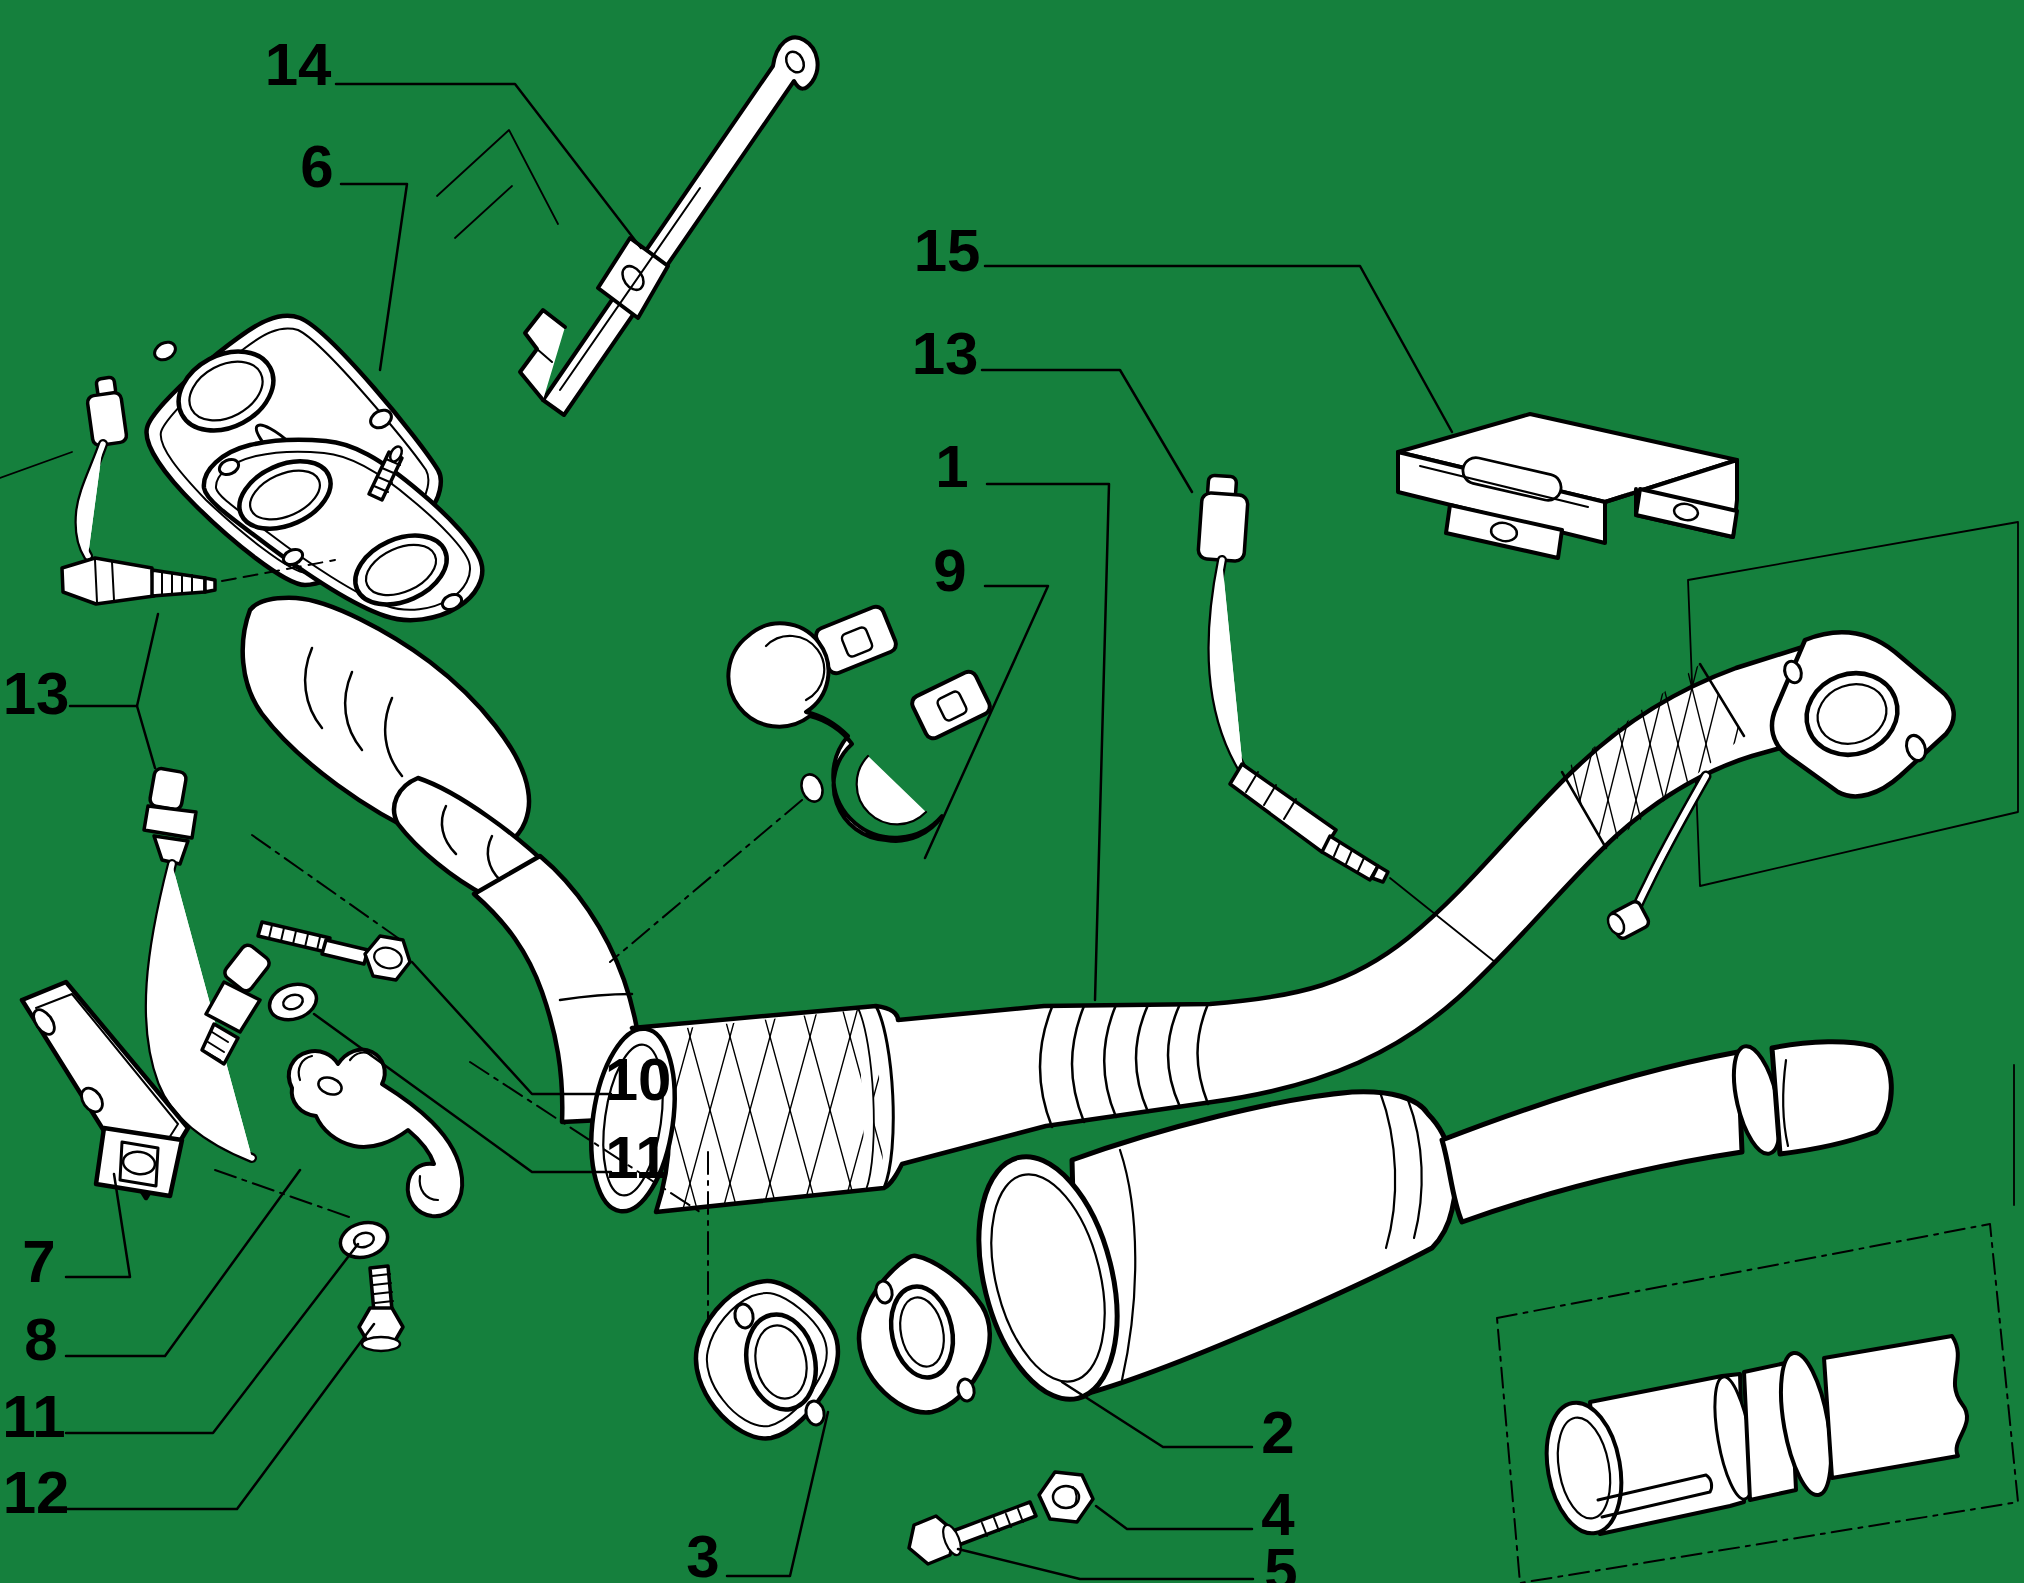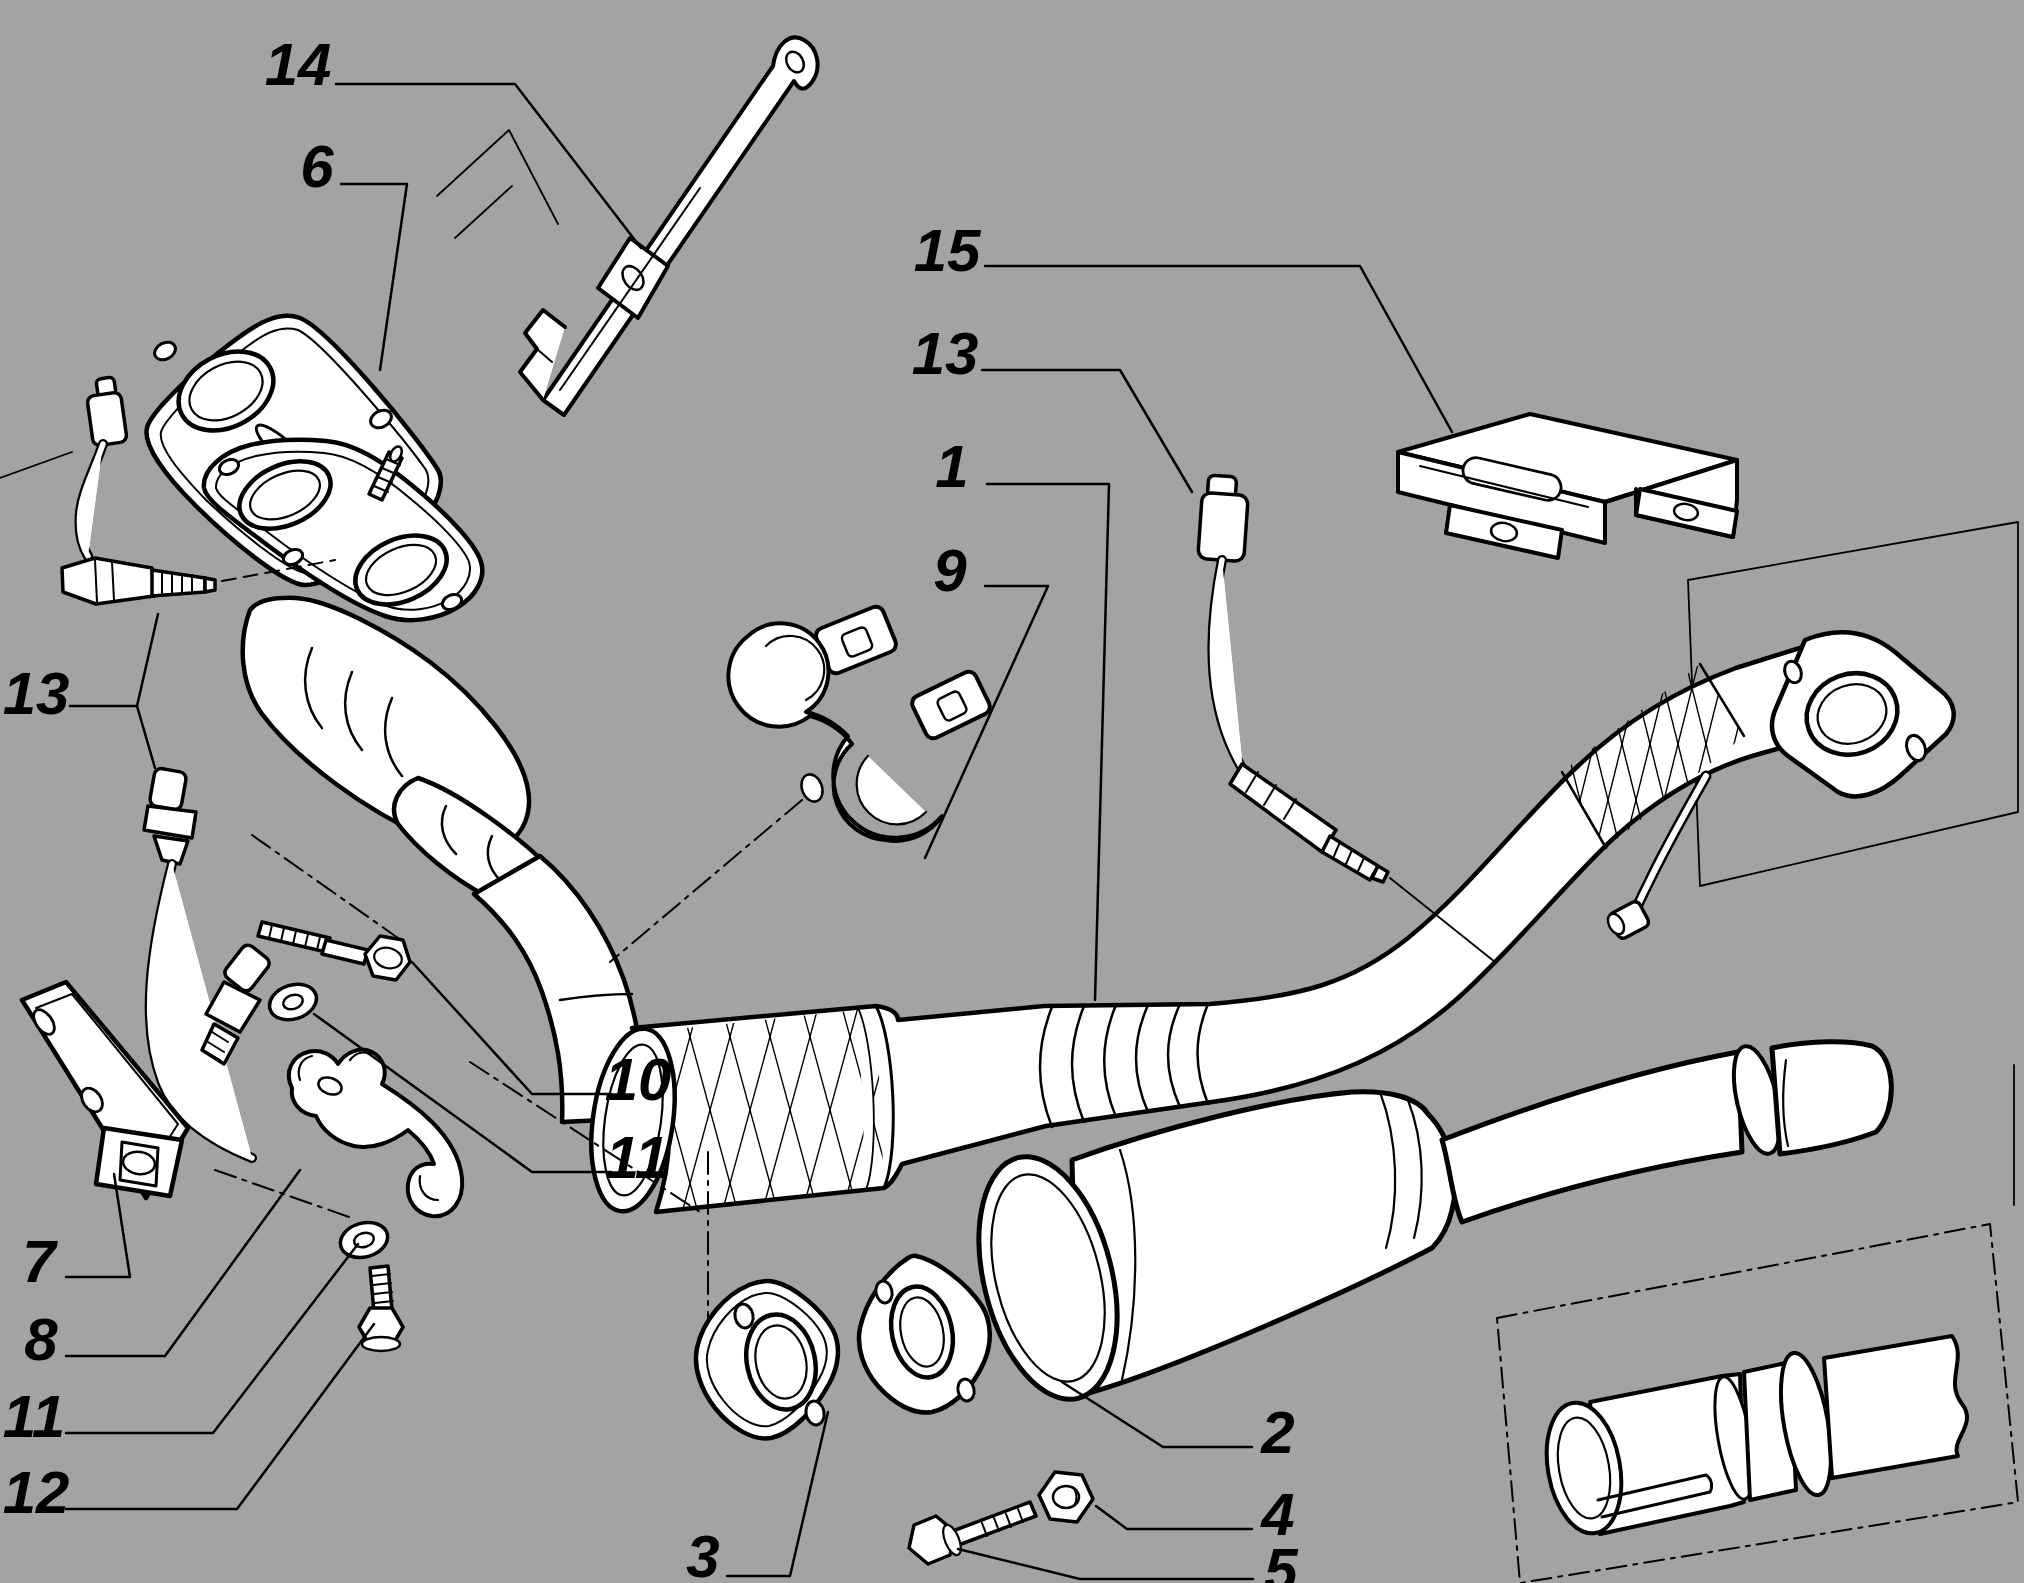--- a/index.html
+++ b/index.html
@@ -1,17 +1,17 @@
 <!DOCTYPE html>
 <html><head>
 <meta charset="utf-8">
 <style>
   html,body{margin:0;padding:0;background:#fff;}
   body{font-family:"Liberation Sans",sans-serif;}
-  .stage{width:2024px;height:1583px;position:relative;background:#a3a3a3;font-style:italic;}
+  .stage{width:2024px;height:1583px;position:relative;background:#15803d;}
   svg{display:block;}
   .callout-text{font-family:"Liberation Sans","DejaVu Sans",sans-serif;font-weight:bold;}
 </style>
 </head>
 <body>
 
 <div class="stage">
 <svg id="diagram" width="2024" height="1583" viewBox="0 0 2024 1583" fill="none" stroke="#000" stroke-linecap="round" stroke-linejoin="round">
 
   <defs>

